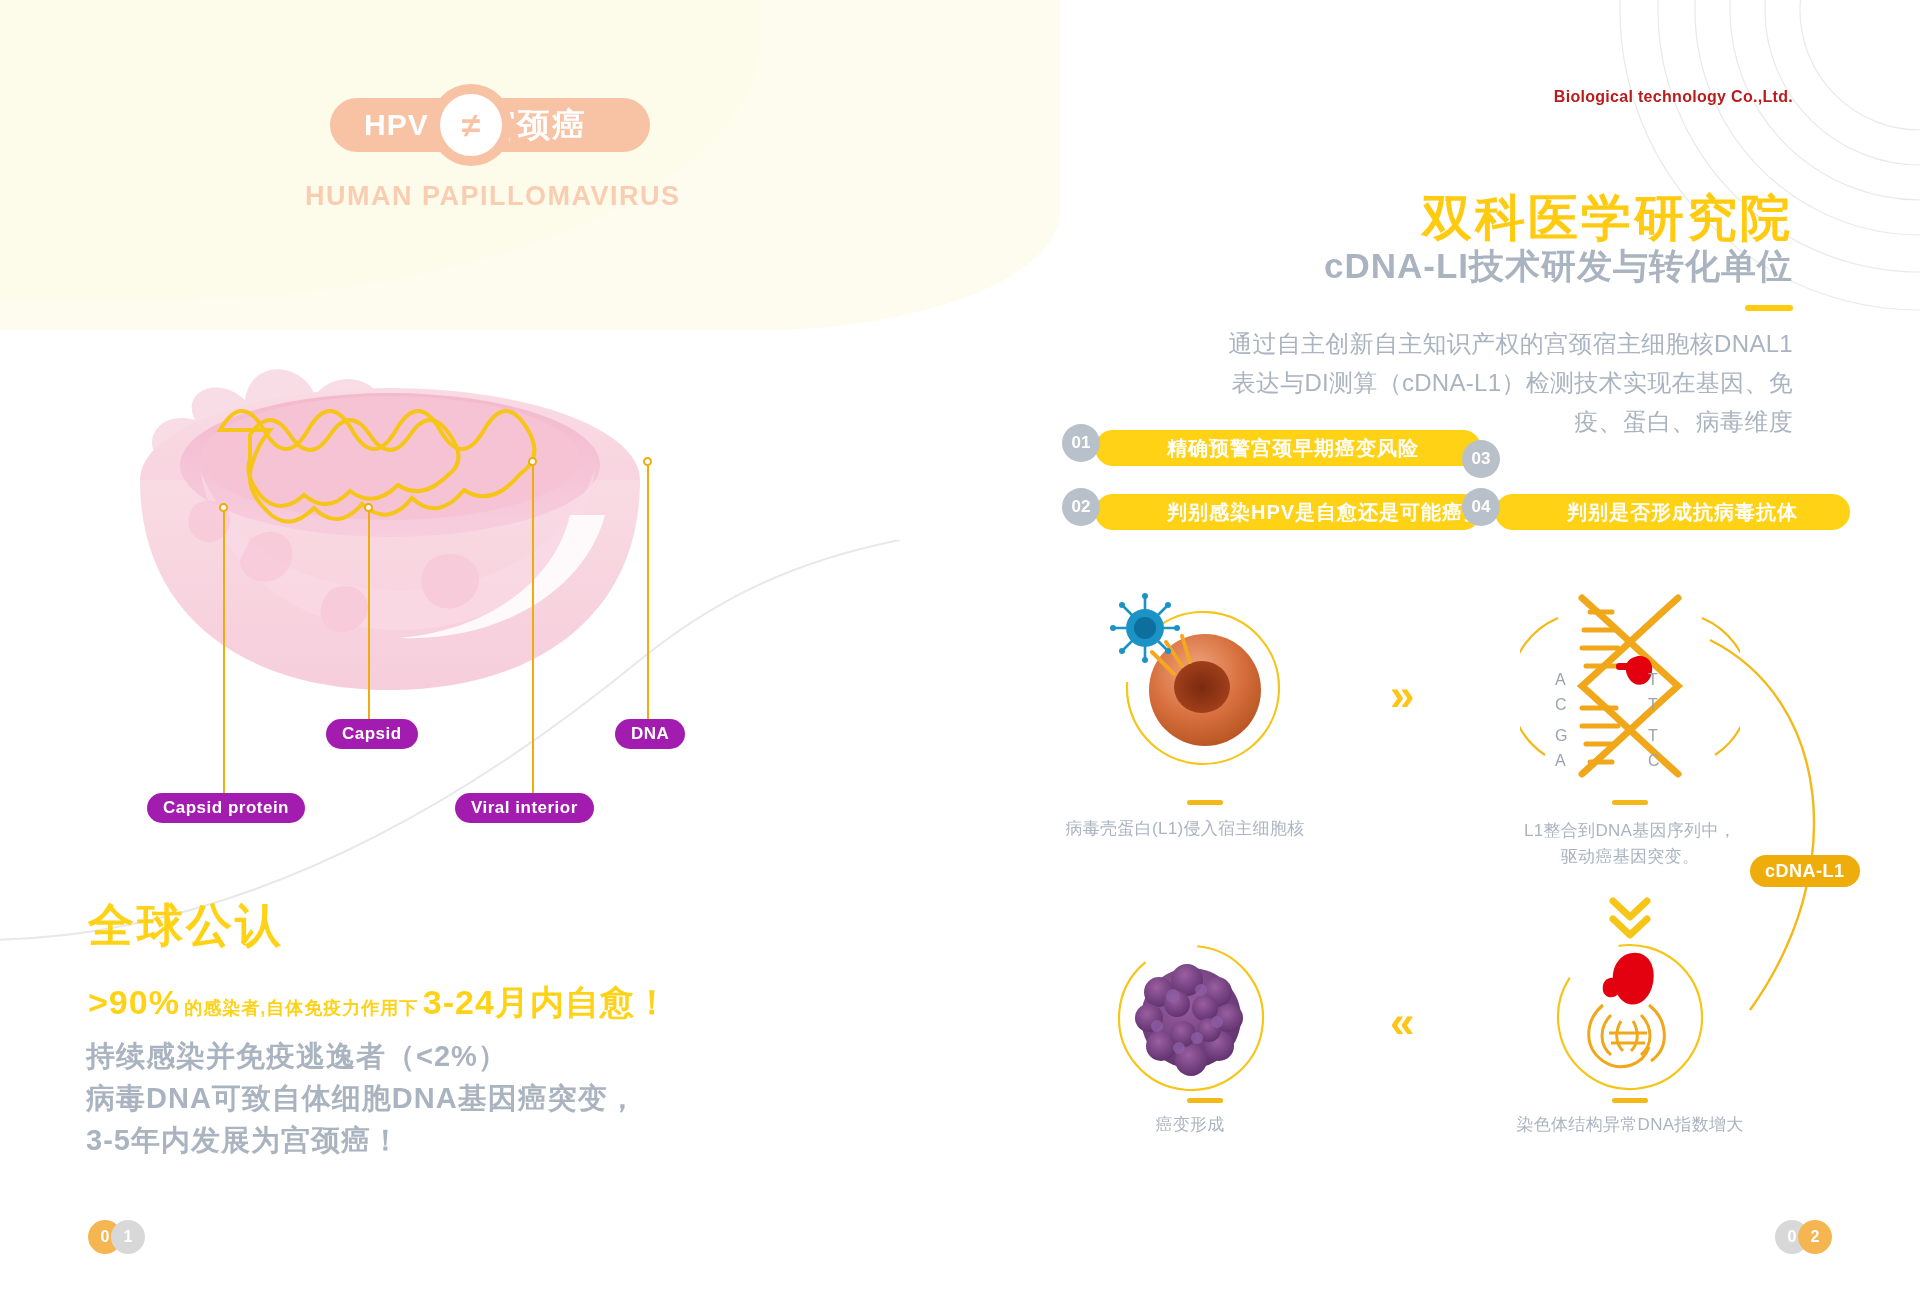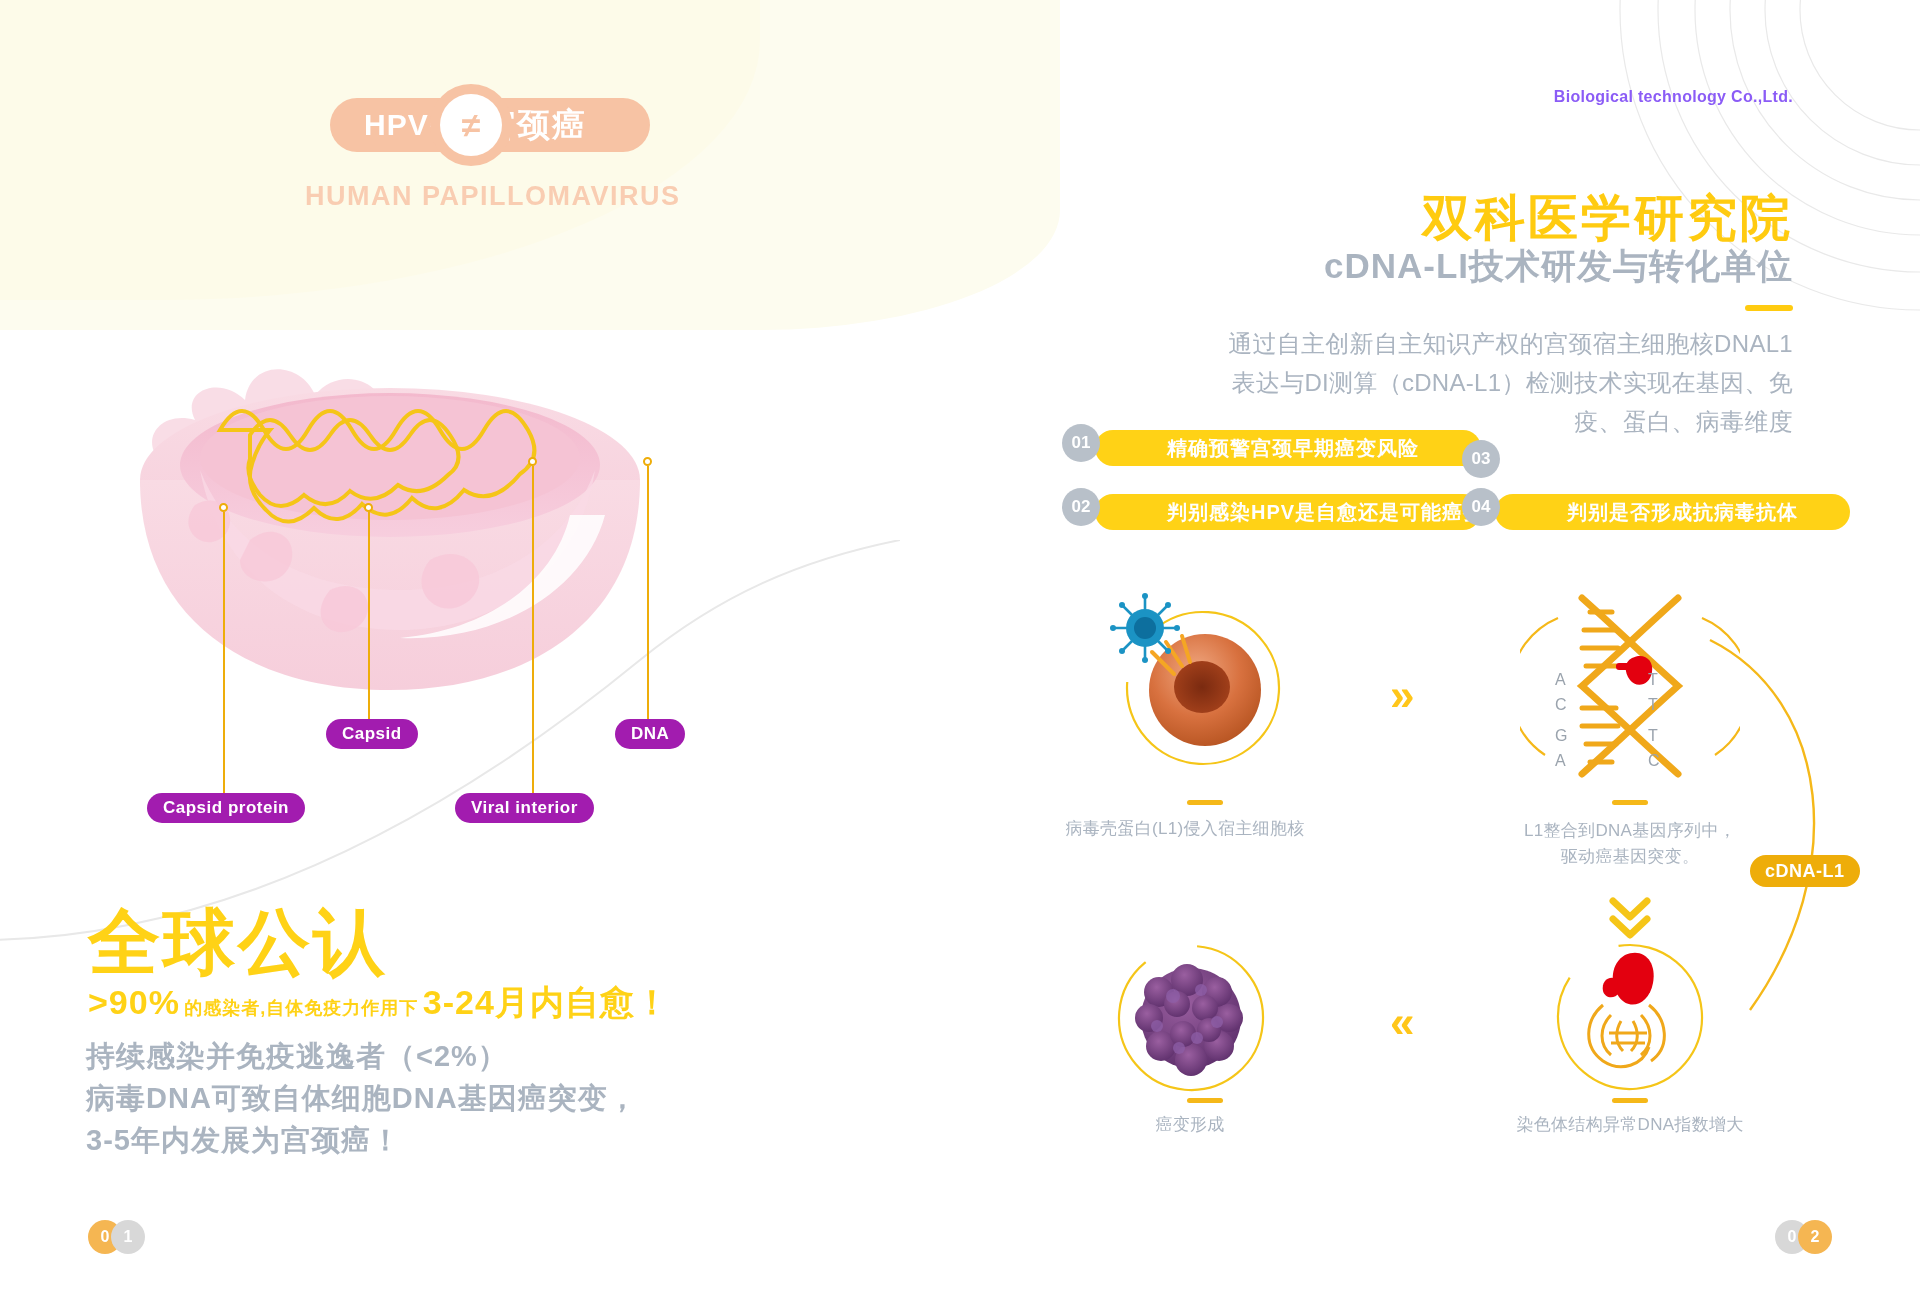--- a/index.html
+++ b/index.html
@@ -68,39 +68,39 @@
   }
   .lead-line { position:absolute; width:2px; background:#eead0a; }
   .lead-dot {
     position:absolute; width:9px; height:9px; border-radius:50%;
     border:2px solid #eead0a; background:#fff;
   }
 
   
   .big-yellow {
     position:absolute; left:88px; top:895px;
-    font-size:72px; font-weight:bold; color:#ffd216; letter-spacing:3px;
+    font-size:46px; font-weight:bold; color:#ffd216; letter-spacing:3px;
   }
   .line-90 {
     position:absolute; left:88px; top:980px;
     color:#ffd216; font-weight:bold; white-space:nowrap;
   }
   .line-90 .pct { font-size:34px; letter-spacing:1px; }
   .line-90 .mid { font-size:18px; letter-spacing:1px; }
   .line-90 .tail { font-size:34px; letter-spacing:1px;margin-top:12px; }
   .gray-block {
     position:absolute; left:86px; top:1035px;
     color:#aab4c0; font-size:29px; font-weight:bold;
     line-height:1.45; letter-spacing:1px;
   }
 
   
   .corp-label {
     position:absolute; right:127px; top:88px;
-    color:#8b5cf6; font-size:16px; font-weight:bold; letter-spacing:.3px;
+    color:#b91c1c; font-size:16px; font-weight:bold; letter-spacing:.3px;
   }
   .inst-title {
     position:absolute; right:127px; top:185px;
     color:#ffcb10; font-size:50px; font-weight:bold; letter-spacing:3px;
     text-align:right;
     margin-left:25px;
   }
   .inst-sub {
     position:absolute; right:127px; top:243px;
     color:#aab4c0; font-size:35px; font-weight:bold; letter-spacing:1px;

